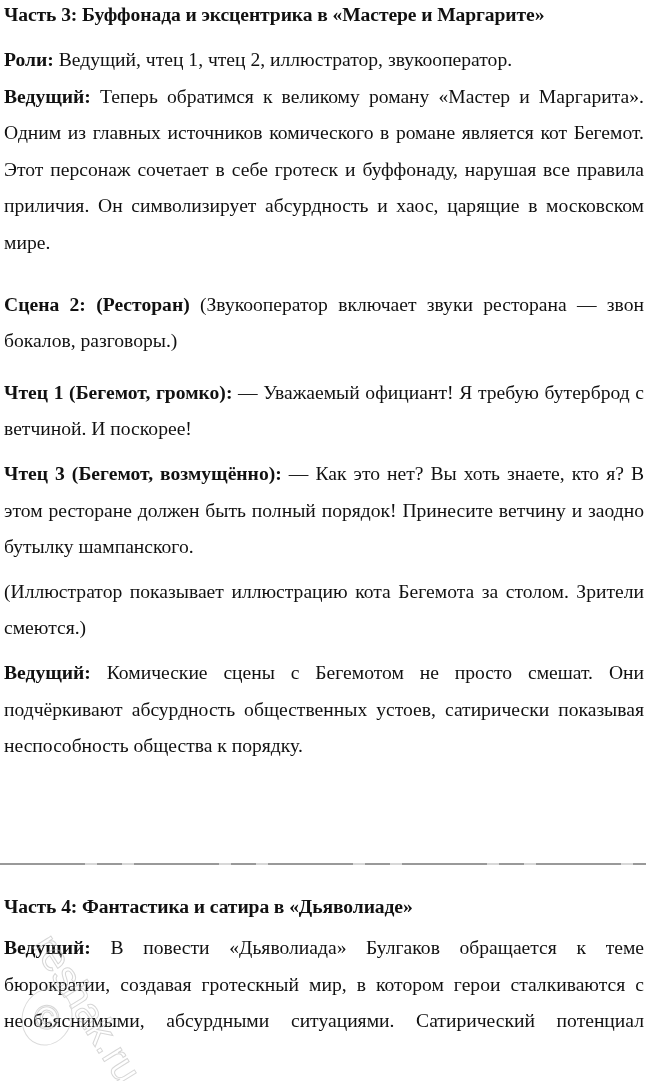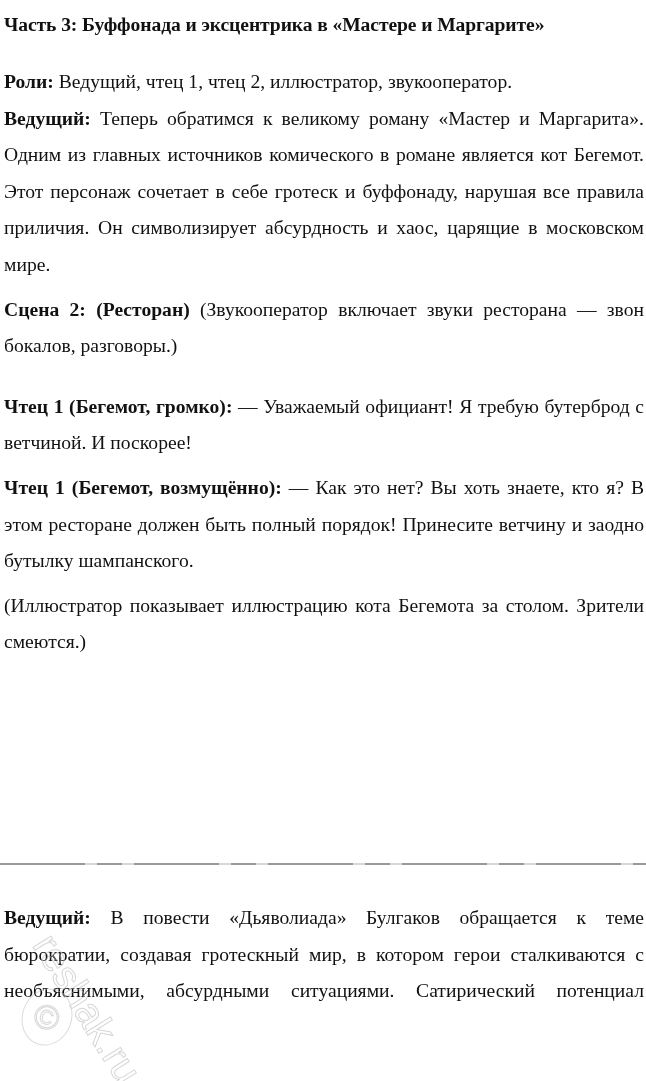--- a/index.html
+++ b/index.html
@@ -19,21 +19,21 @@
   .page {
     position: absolute;
     left: 4px;
     top: 0;
     width: 640px;
   }
   .heading {
     font-weight: bold;
     margin: 0;
     line-height: 30px;
-    padding-top: 10px;
+    padding-top: 0px;
     white-space: nowrap;
     letter-spacing: -0.1px;
   }
   .para {
     margin: 0;
     line-height: 36.6px;
     text-align: justify;
     text-align-last: left;
   }
   .para b {
@@ -87,39 +87,41 @@
     transform: rotate(20deg);
   }
 </style>
 </head>
 <body>
 
 <div class="page">
 
   <p class="heading" style="margin-top:0px;">Часть 3: Буффонада и эксцентрика в «Мастере и Маргарите»</p>
 
-  <p class="para" style="margin-top:24px;"><b>Роли:</b><span> Ведущий, чтец 1, чтец 2, иллюстратор, звукооператор.</span></p>
+  <p class="para" style="margin-top:12px;"><b>Роли:</b><span> Ведущий, чтец 1, чтец 2, иллюстратор, звукооператор.</span></p>
 
   <p class="para" style="margin-top:0;"><b>Ведущий:</b><span> Теперь обратимся к великому роману «Мастер и Маргарита». Одним из главных источников комического в романе является кот Бегемот. Этот персонаж сочетает в себе гротеск и буффонаду, нарушая все правила приличия. Он символизирует абсурдность и хаос, царящие в московском мире.</span></p>
 
-  <p class="para" style="margin-top:8px;"><b>Сцена 2: (Ресторан)</b><span> (Звукооператор включает звуки ресторана — звон бокалов, разговоры.)</span></p>
+  <p class="para" style="margin-top:25px;"><b>Сцена 2: (Ресторан)</b><span> (Звукооператор включает звуки ресторана — звон бокалов, разговоры.)</span></p>
 
-  <p class="para" style="margin-top:24px;"><b>Чтец 1 (Бегемот, громко):</b><span> — Уважаемый официант! Я требую бутерброд с ветчиной. И поскорее!</span></p>
+  <p class="para" style="margin-top:15px;"><b>Чтец 1 (Бегемот, громко):</b><span> — Уважаемый официант! Я требую бутерброд с ветчиной. И поскорее!</span></p>
 
 
-  <p class="para" style="margin-top:8px;"><b>Чтец 1 (Бегемот, возмущённо):</b><span> — Как это нет? Вы хоть знаете, кто я? В этом ресторане должен быть полный порядок! Принесите ветчину и заодно бутылку шампанского.</span></p>
+  <p class="para" style="margin-top:8px;"><b>Чтец 3 (Бегемот, возмущённо):</b><span> — Как это нет? Вы хоть знаете, кто я? В этом ресторане должен быть полный порядок! Принесите ветчину и заодно бутылку шампанского.</span></p>
 
   <p class="para" style="margin-top:8px;">(Иллюстратор показывает иллюстрацию кота Бегемота за столом. Зрители смеются.)</p>
 
+  <p class="para" style="margin-top:8px;"><b>Ведущий:</b><span> Комические сцены с Бегемотом не просто смешат. Они подчёркивают абсурдность общественных устоев, сатирически показывая неспособность общества к порядку.</span></p>
 
 </div>
 
 <div class="sep-solid"></div>
 
 <div class="page" style="top:892px;">
+  <p class="heading">Часть 4: Фантастика и сатира в «Дьяволиаде»</p>
 
 
   <p class="para" style="margin-top:8px; text-align-last: justify;"><b>Ведущий:</b><span> В повести «Дьяволиада» Булгаков обращается к теме бюрократии, создавая гротескный мир, в котором герои сталкиваются с необъяснимыми, абсурдными ситуациями. Сатирический потенциал</span></p>
 </div>
 
 <div class="watermark">
   <div class="wm-text">reshak.ru</div>
   <div class="wm-circle">©</div>
 </div>
 

